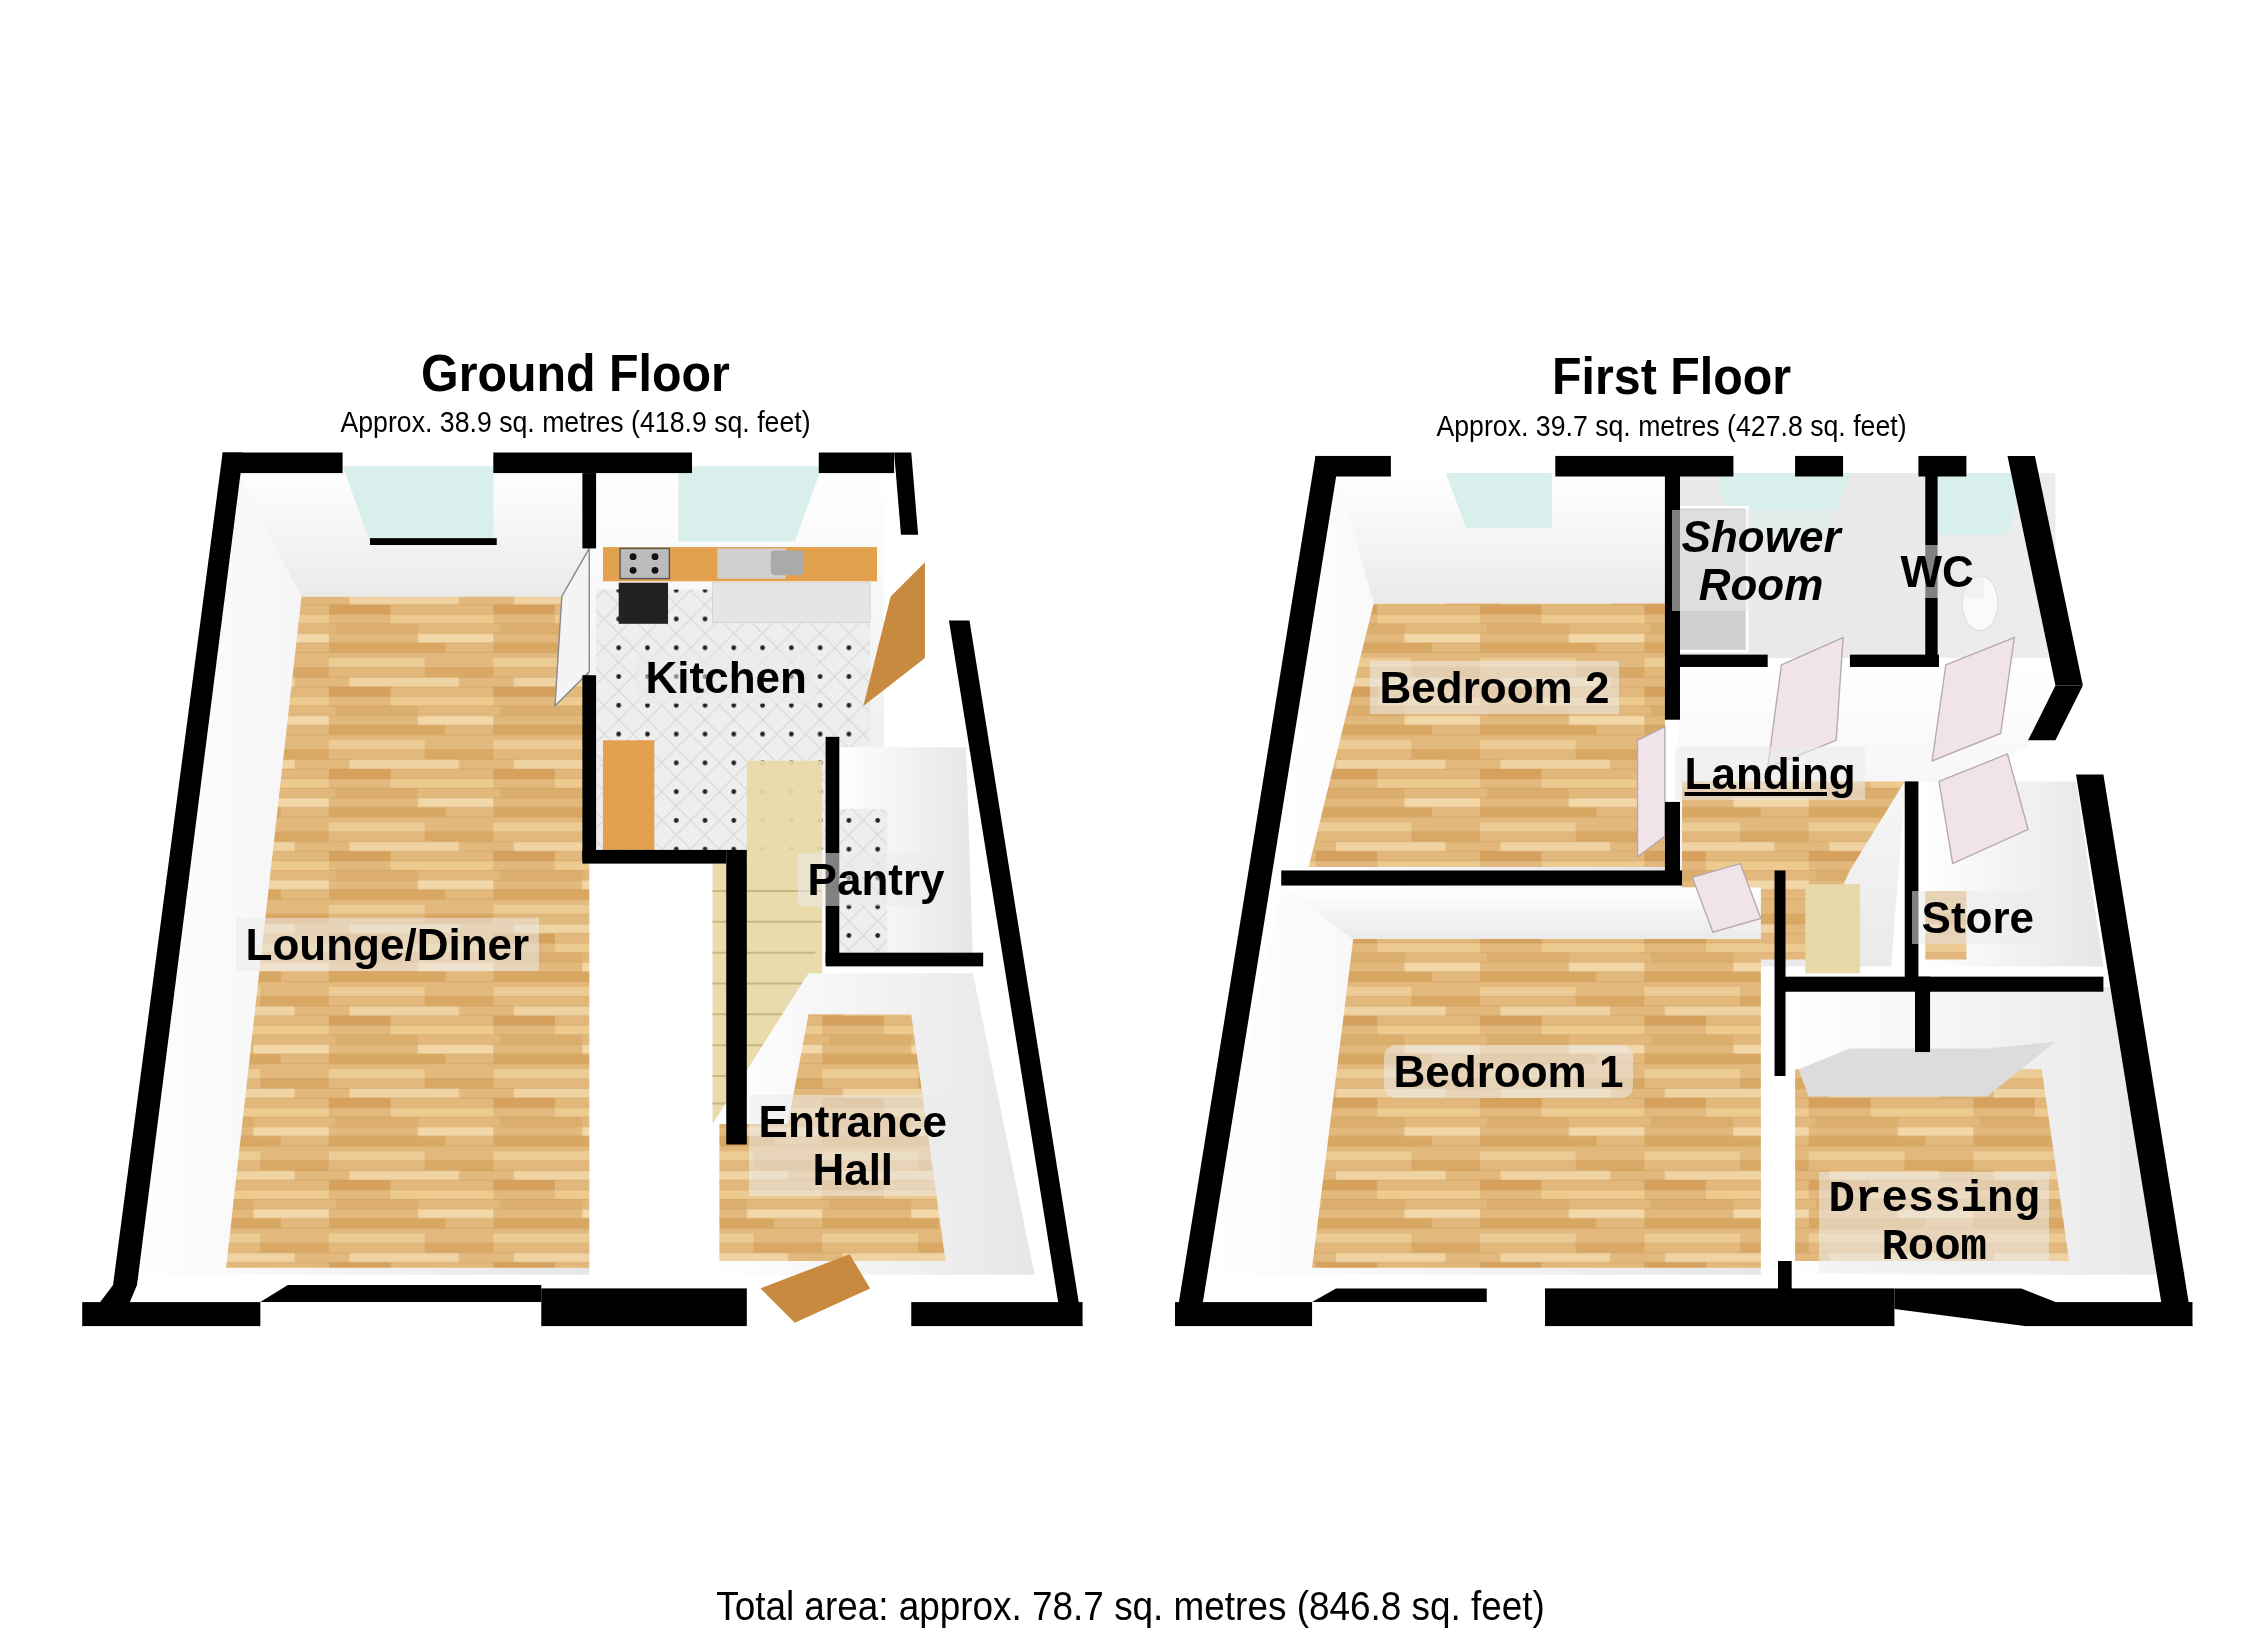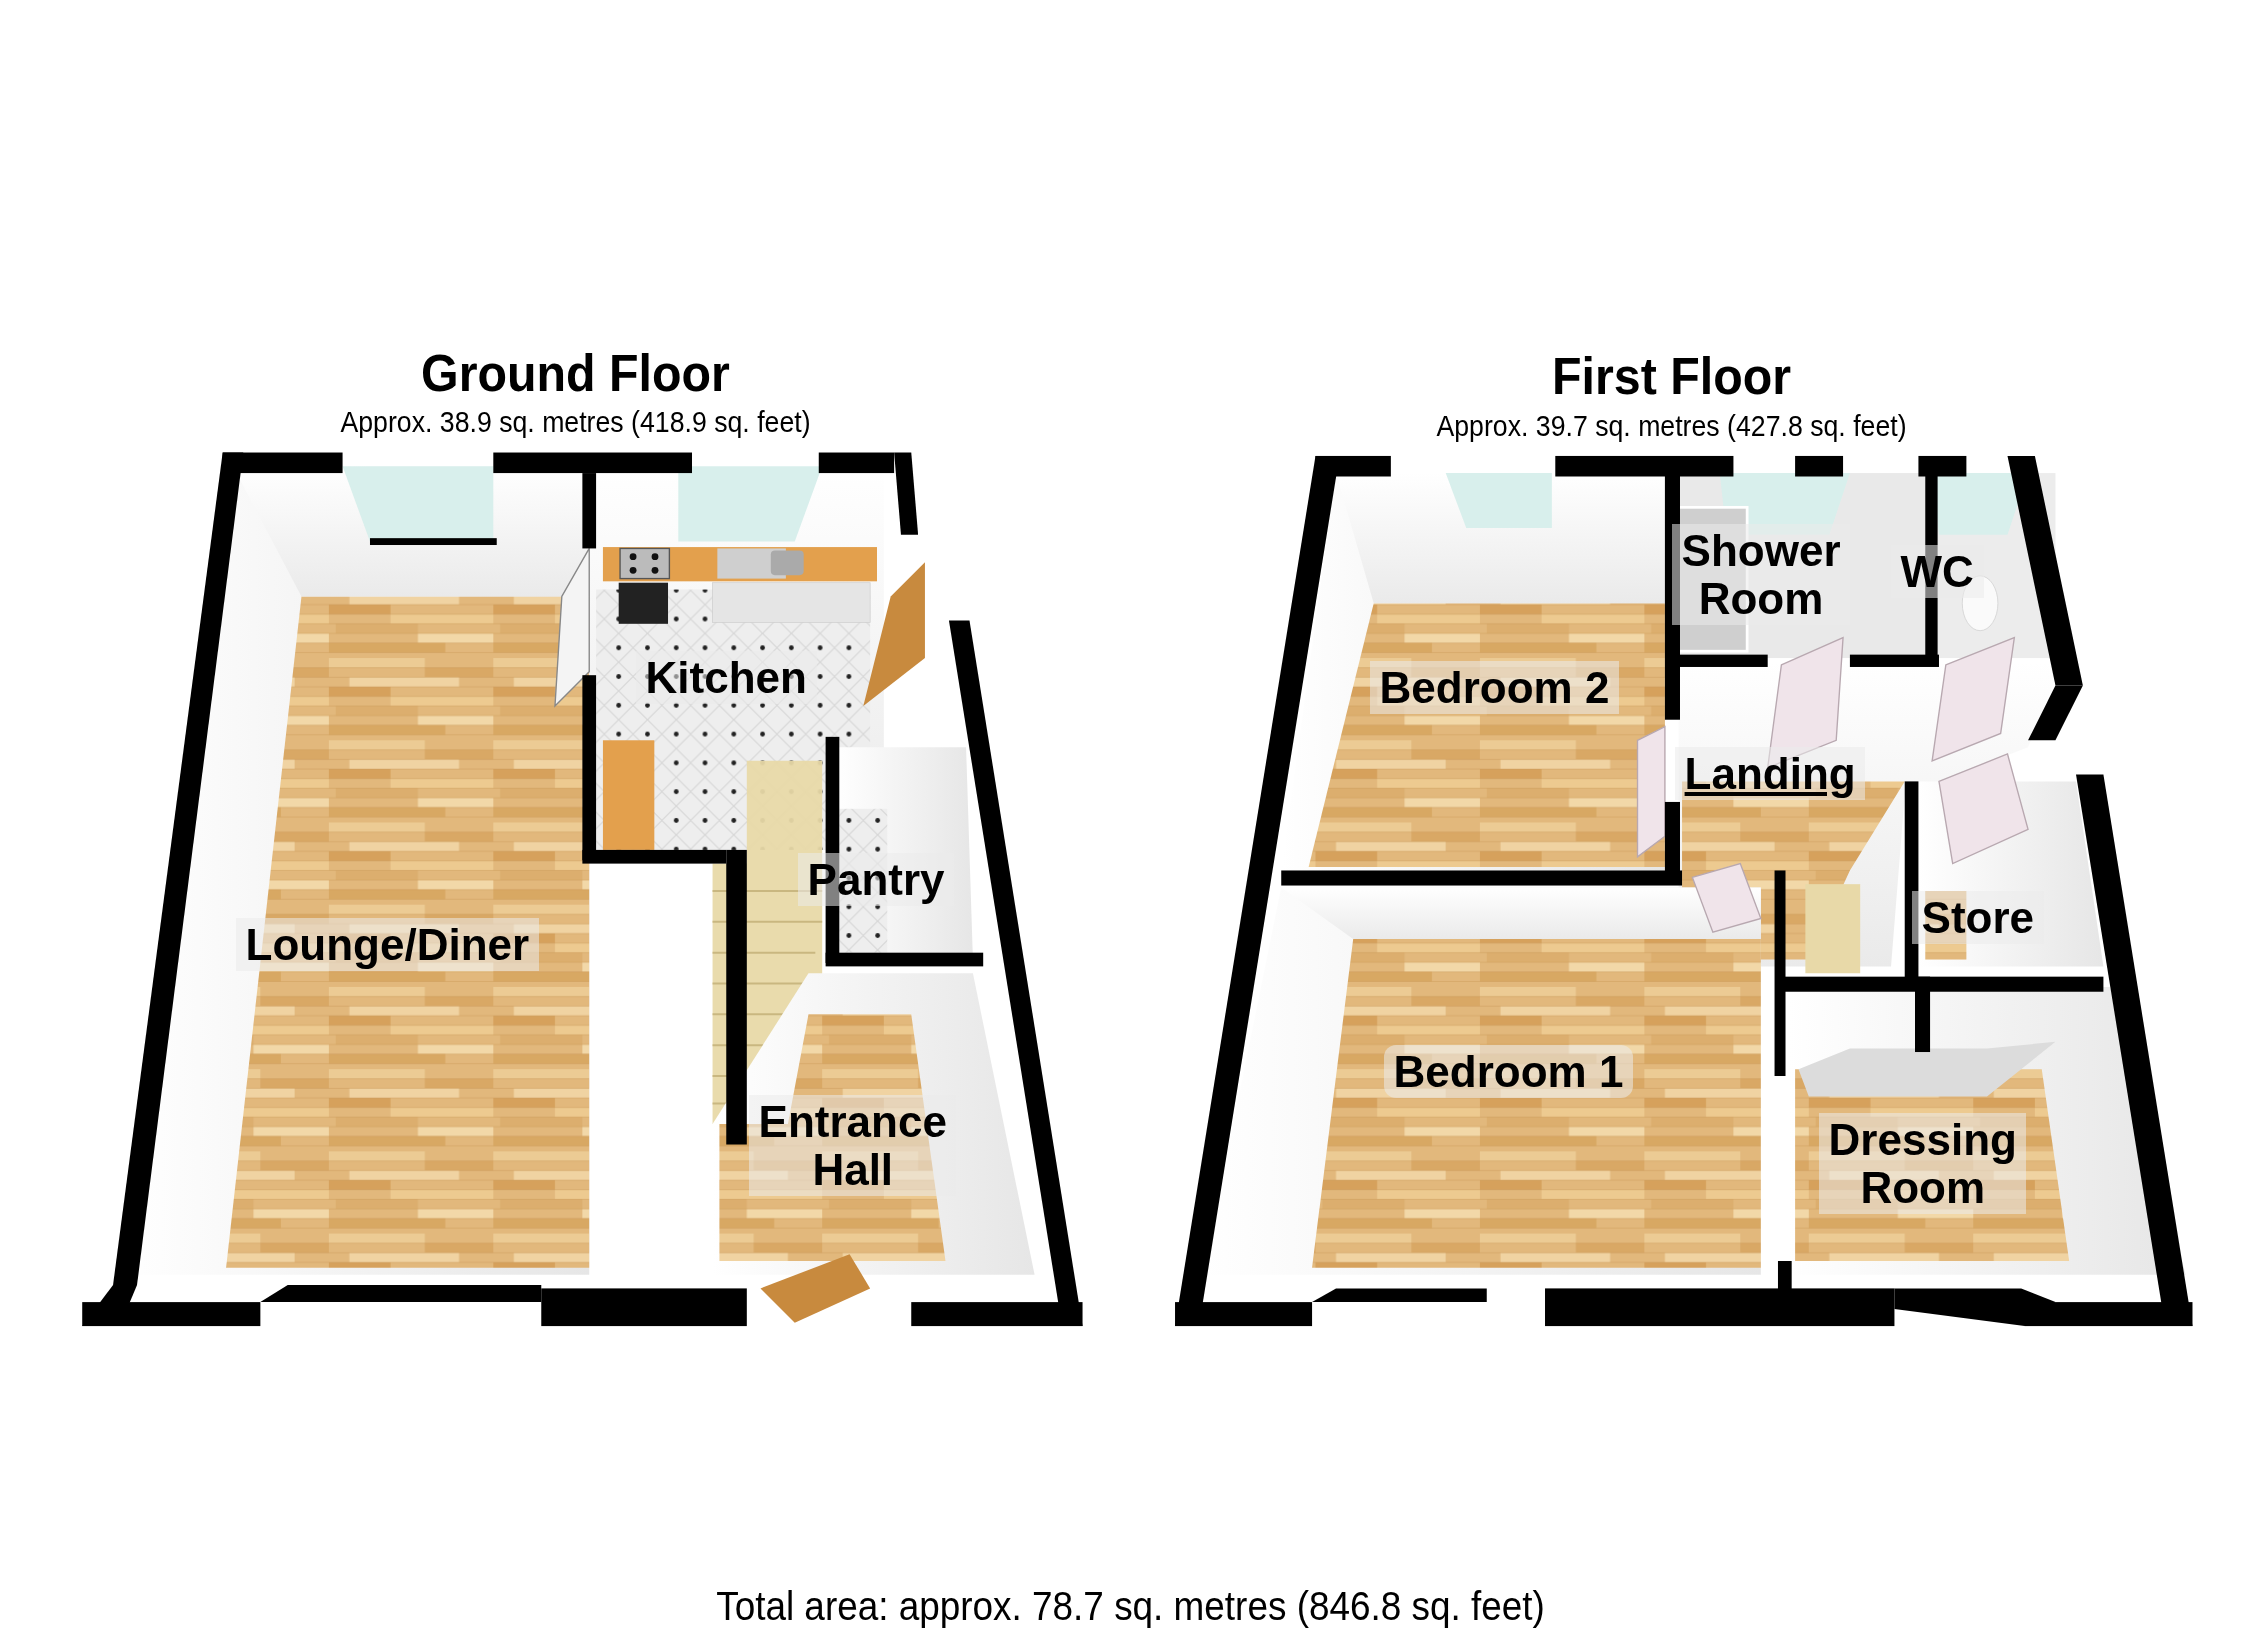--- a/index.html
+++ b/index.html
@@ -240,27 +240,27 @@
 
 <div class="room-label" style="left:236px; top:918px;">Lounge/Diner</div>
 <div class="room-label" style="left:636px; top:651px;">Kitchen</div>
 <div class="room-label" style="left:798px; top:853px;">Pantry</div>
 <div class="room-label" style="left:740px; top:1095px;margin-left:9px;">
   <div>Entrance</div>
   <div>Hall</div>
 </div>
 
 <div class="room-label" style="left:1370px; top:661px;">Bedroom 2</div>
-<div class="room-label" style="left:1672px; top:524px;">
+<div class="room-label" style="left:1672px; top:510px;font-style:italic;">
   <div>Shower</div>
   <div>Room</div>
 </div>
 <div class="room-label" style="left:1891px; top:545px;">WC</div>
 <div class="room-label" style="left:1675px; top:747px;text-decoration:underline;">Landing</div>
 <div class="room-label" style="left:1912px; top:891px;">Store</div>
 <div class="room-label" style="left:1384px; top:1045px;border-radius:12px;">Bedroom 1</div>
-<div class="room-label" style="left:1819px; top:1113px;">
+<div class="room-label" style="left:1819px; top:1172px;font-family:Liberation Mono, monospace;">
   <div>Dressing</div>
   <div>Room</div>
 </div>
 
 <div class="total">Total area: approx. 78.7 sq. metres (846.8 sq. feet)</div>
 
 
 </body></html>

